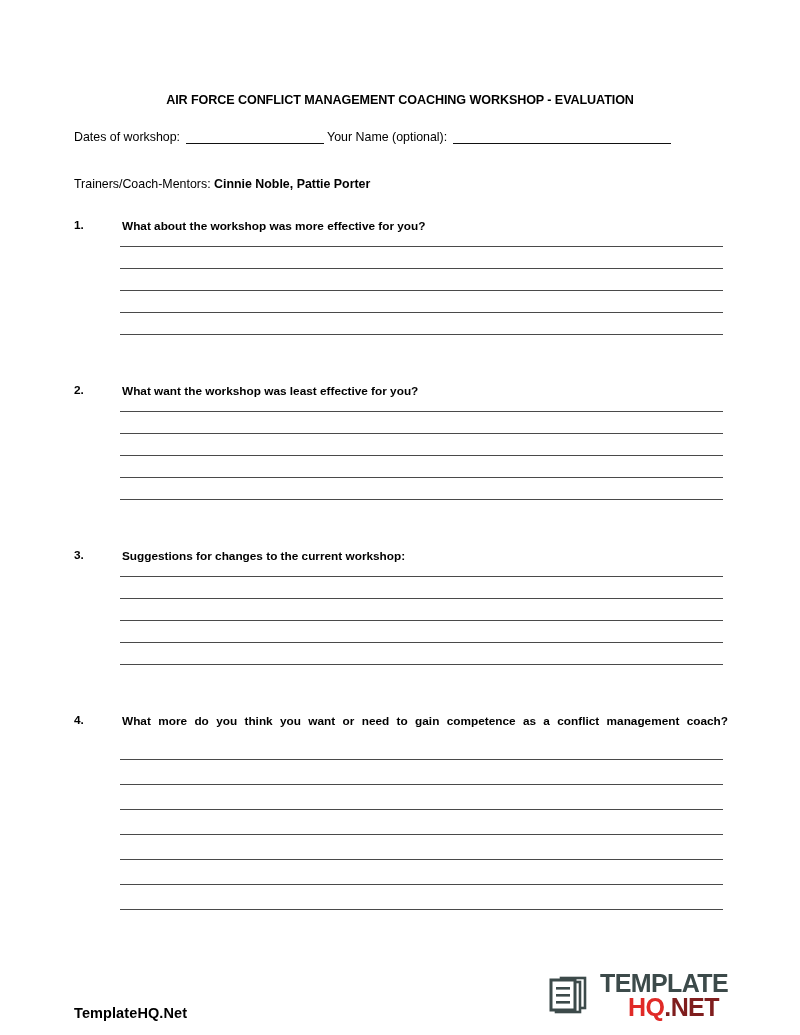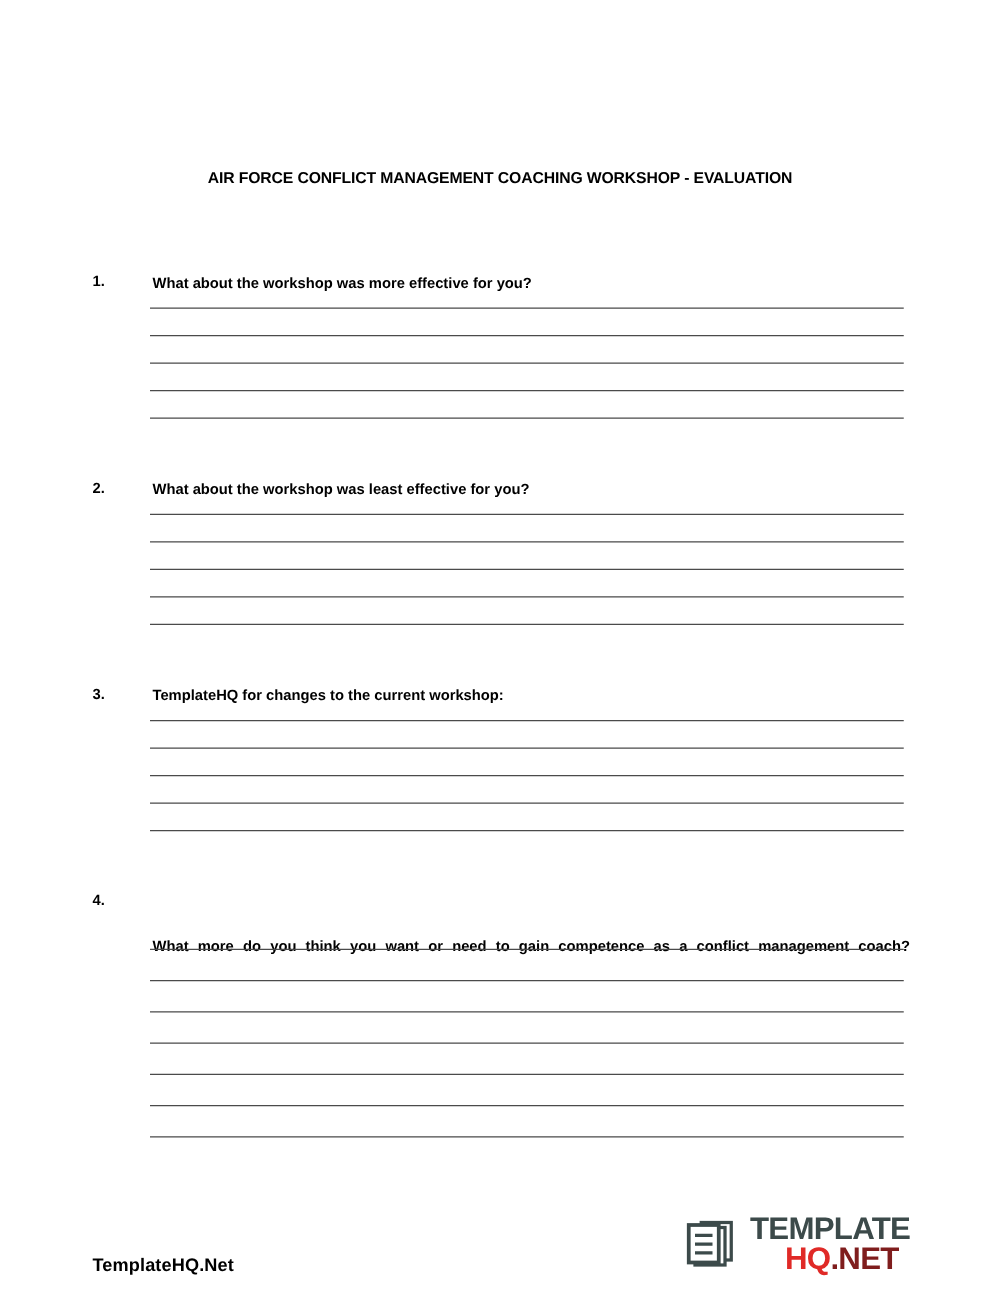--- a/index.html
+++ b/index.html
@@ -14,21 +14,20 @@
 
   
   .doc-title {
     position:absolute;
     left:72px; top:93px; width:656px;
     text-align:center;
     font-size:12.6px;
     font-weight:bold;
     letter-spacing:-0.1px;
     white-space:nowrap;
-    margin-top:42px;
   }
 
   
   .form-row {
     position:absolute;
     left:74px; top:129px; width:660px;
     font-size:12.4px;
     white-space:nowrap;
     line-height:17px;
   }
@@ -54,21 +53,21 @@
   .question { position:absolute; left:74px; width:654px; }
   .q-num {
     position:absolute; left:0; top:0;
     font-size:11.8px; font-weight:bold;
   }
   .q-text {
     margin-left:48px;
     font-size:11.8px; font-weight:bold;
     line-height:17.5px;
   }
-  .q-text.justified { text-align:justify;margin-top:36px; }
+  .q-text.justified { text-align:justify; }
   .q-text.justified::after { content:""; display:inline-block; width:100%; }
 
   
   .lines { position:absolute; left:120px; width:603px; }
   .lines .rule {
     width:603px;
     border-bottom:1.4px solid #4a4a4a;
     height:0;
   }
 
@@ -98,49 +97,56 @@
   .w-hq  { color:#e02a27;margin-left:28px; }
   .w-net { color:#7f1d1d; }
 </style>
 </head>
 <body>
 
 <div class="page">
 
   <div class="doc-title">AIR FORCE CONFLICT MANAGEMENT COACHING WORKSHOP - EVALUATION</div>
 
+  <div class="form-row">
+    <span>Dates of workshop:</span><span class="blank blank-dates"></span><span>Your Name (optional):</span><span class="blank blank-name"></span>
+  </div>
 
+  <div class="trainers-row">
+    <span>Trainers/Coach-Mentors:</span>
+    <span class="names">Cinnie Noble, Pattie Porter</span>
+  </div>
 
   <div class="question" style="top:218px;">
     <span class="q-num">1.</span>
     <div class="q-text">What about the workshop was more effective for you?</div>
   </div>
   <div class="lines" id="lines-1" style="top:246px;">
       <div class="rule" style="margin-top: 0px;"></div>
       <div class="rule" style="margin-top: 21px;"></div>
       <div class="rule" style="margin-top: 21px;"></div>
       <div class="rule" style="margin-top: 21px;"></div>
       <div class="rule" style="margin-top: 21px;"></div>
     </div>
 
   <div class="question" style="top:383px;">
     <span class="q-num">2.</span>
-    <div class="q-text">What about the workshop was least effective for you?</div>
+    <div class="q-text">What want the workshop was least effective for you?</div>
   </div>
   <div class="lines" id="lines-2" style="top:411px;">
       <div class="rule" style="margin-top: 0px;"></div>
       <div class="rule" style="margin-top: 21px;"></div>
       <div class="rule" style="margin-top: 21px;"></div>
       <div class="rule" style="margin-top: 21px;"></div>
       <div class="rule" style="margin-top: 21px;"></div>
     </div>
 
   <div class="question" style="top:548px;">
     <span class="q-num">3.</span>
-    <div class="q-text">TemplateHQ for changes to the current workshop:</div>
+    <div class="q-text">Suggestions for changes to the current workshop:</div>
   </div>
   <div class="lines" id="lines-3" style="top:576px;">
       <div class="rule" style="margin-top: 0px;"></div>
       <div class="rule" style="margin-top: 21px;"></div>
       <div class="rule" style="margin-top: 21px;"></div>
       <div class="rule" style="margin-top: 21px;"></div>
       <div class="rule" style="margin-top: 21px;"></div>
     </div>
 
   <div class="question" style="top:713px;">

